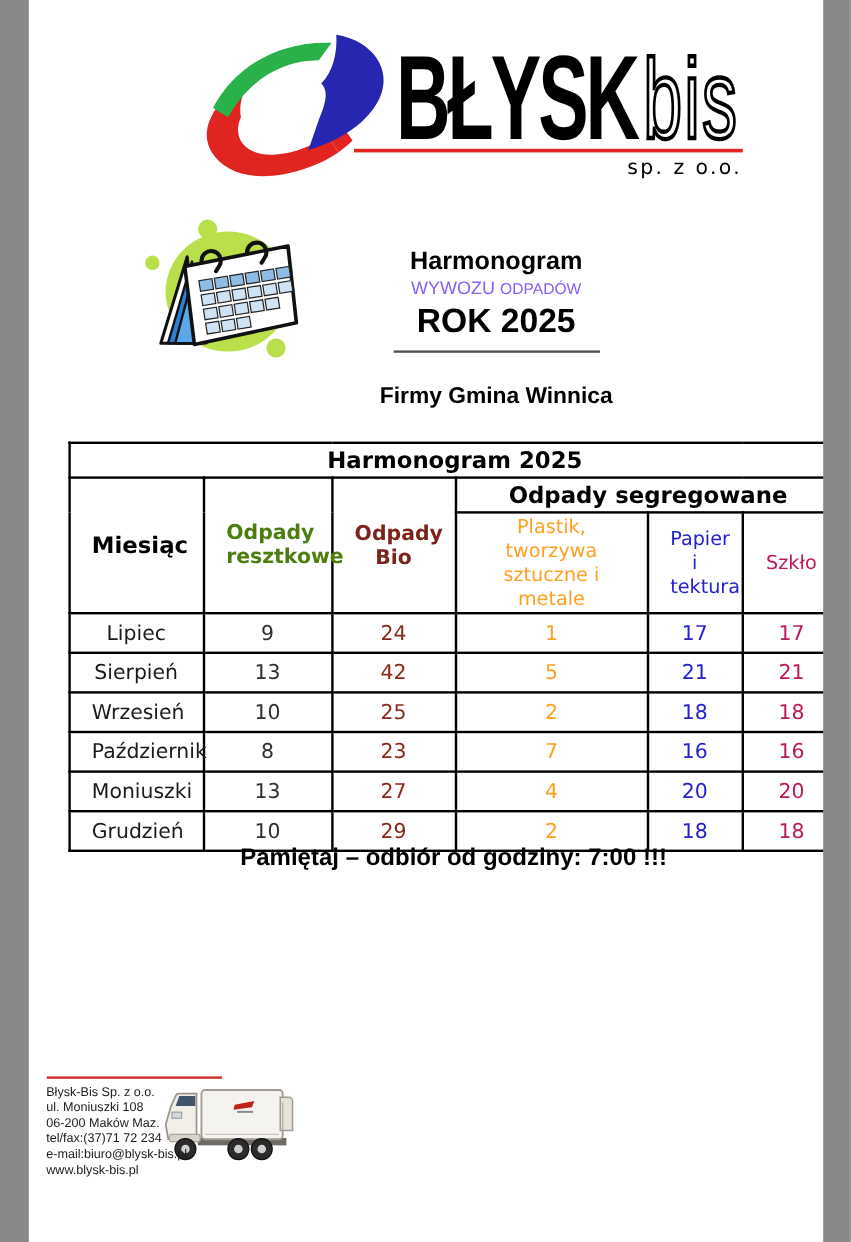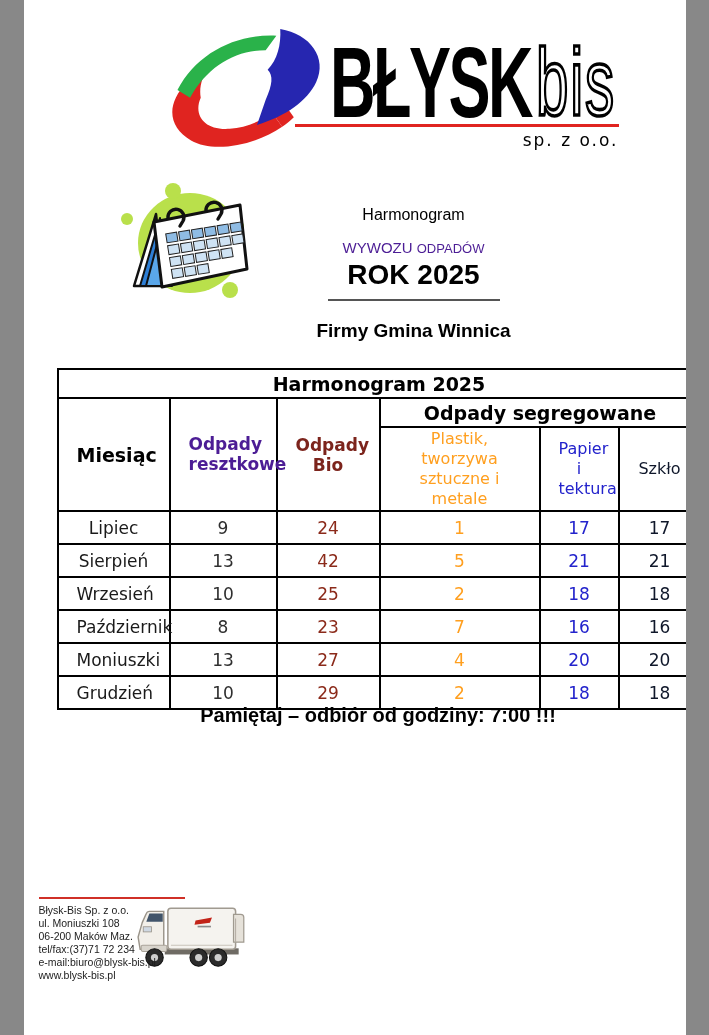--- a/index.html
+++ b/index.html
@@ -23,42 +23,42 @@
   }
   .logo-underline { position:absolute; left:271px; top:124px; width:324px; height:3px; background:#e02420; }
   .logo-sub {
     position:absolute; left:435px; top:130px; width:160px; text-align:right;
     font-size:17px; letter-spacing:2px; color:#000000; font-family:"DejaVu Sans", sans-serif;
   }
   
   .calendar-clip { position:absolute; left:94px; top:180px; width:138px; height:122px; }
   
   .heading { position:absolute; left:285px; top:206px; width:210px; text-align:center; }
-  .heading-l1 { font-size:16px; font-weight:normal; }
-  .heading-l2 { margin-top:15px; font-size:15px; color:#4c1d95; }
+  .heading-l1 { font-size:21px; font-weight:bold; }
+  .heading-l2 { margin-top:2px; font-size:15px; color:#8b5cf6; }
   .heading-l2 .small { font-size:13px; }
   .heading-l3 { margin-top:3px; font-size:28px; font-weight:bold; }
   .heading-rule { margin:8px auto 0 auto; width:172px; height:2px; background:#555; }
   
   .subtitle { position:absolute; left:70px; top:320px; width:640px; text-align:center;
               font-size:19px; font-weight:bold; }
   
   .sched { position:absolute; left:33px; top:368px; width:643px;
            border-collapse:collapse; table-layout:fixed;
            font-family:"DejaVu Sans", sans-serif; }
   .sched td { border:2px solid #000; text-align:center; vertical-align:middle; padding:1px 18px; }
   .t-title  { height:29px; font-size:19px; font-weight:bold; }
   .t-seg    { height:29px; font-size:19px; font-weight:bold; }
   .t-month  { font-size:19px; font-weight:bold; }
-  .t-res    { font-size:17px; font-weight:bold; color:#4c1d95; line-height:1.15; }
+  .t-res    { font-size:17px; font-weight:bold; color:#4d7c0f; line-height:1.15; }
   .t-bio-h  { font-size:17px; font-weight:bold; color:#7c241c; }
   .t-sub    { height:54px; font-size:16px; line-height:1.25; }
   .c-plastic { color:#ff9f1f; }
   .c-paper   { color:#2323cc; }
-  .c-glass   { color:#0f172a; }
+  .c-glass   { color:#be185d; }
   .c-res     { color:#2f2f2f; }
   .c-bio     { color:#8b2a1a; }
   .t-body td { height:33px; font-size:17px;border-radius:15px; }
   .t-body .month-cell { color:#1a1a1a; }
   
   .reminder { position:absolute; left:33px; top:704px; width:643px; text-align:center;
               font-size:20px; font-weight:bold; }
   
   .footer-rule { position:absolute; left:15px; top:897px; width:146px; height:2px; background:#d03027; }
   .footer-text { position:absolute; left:15px; top:904px; z-index:2;

